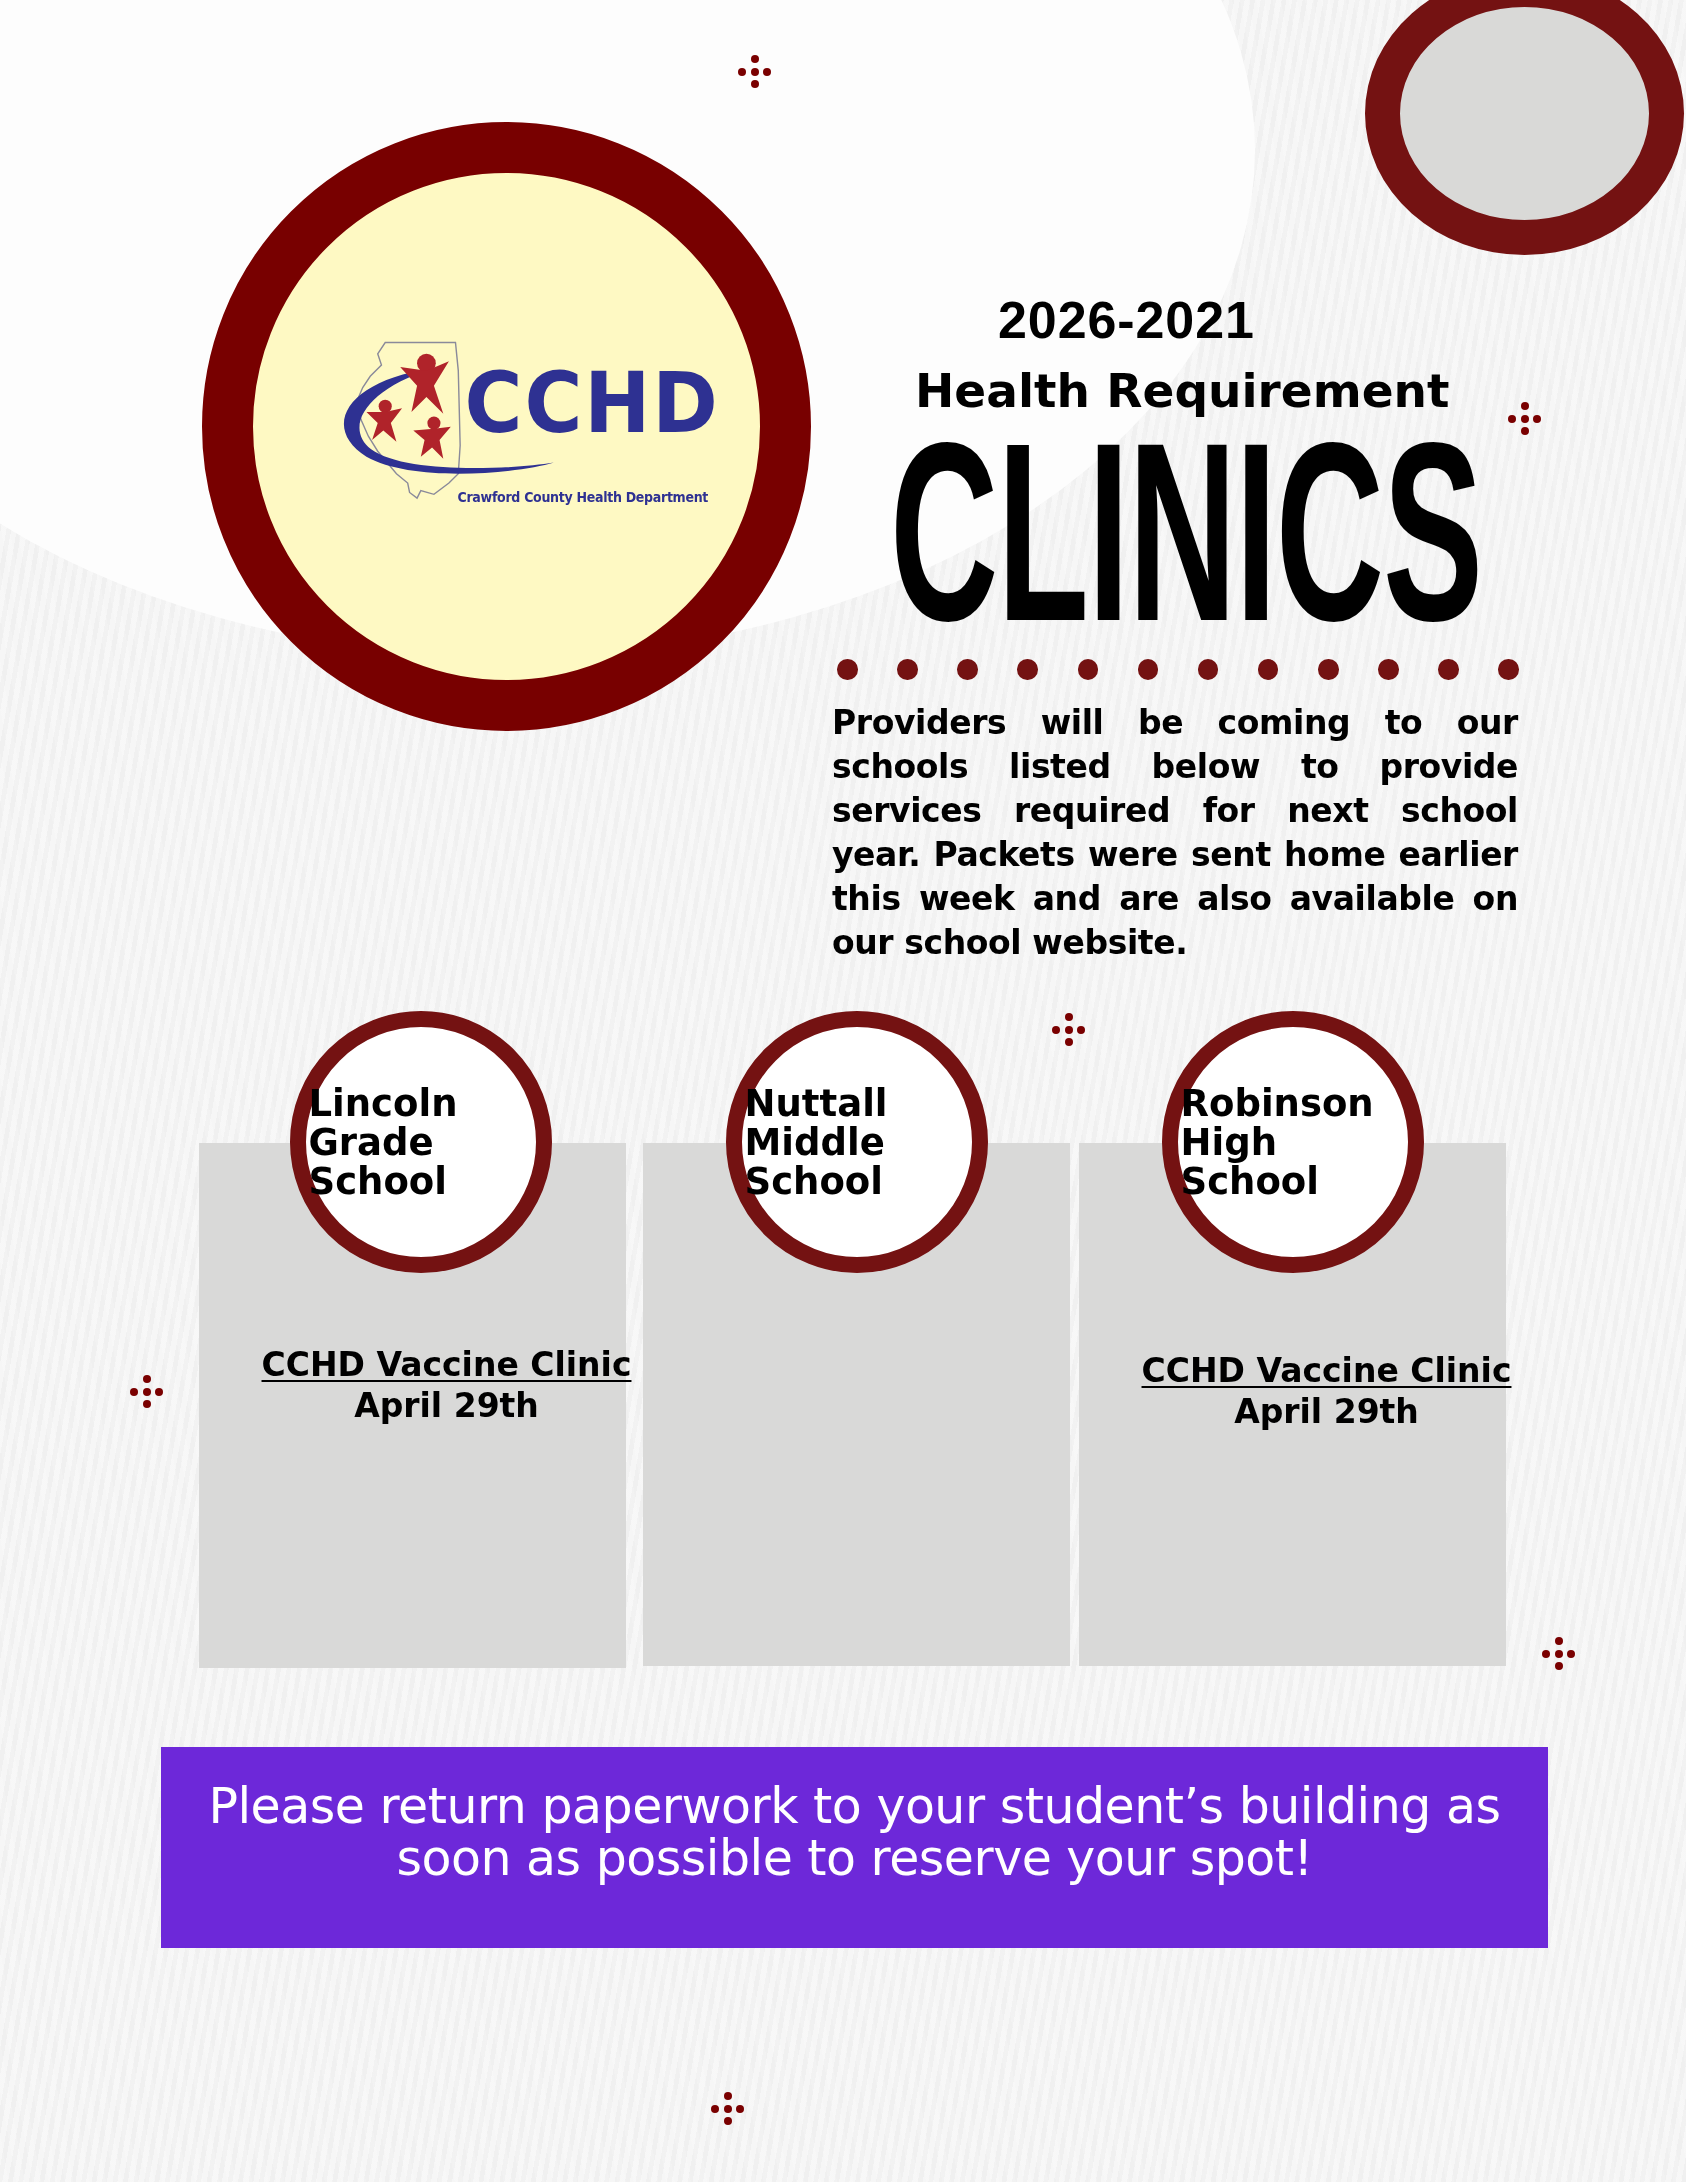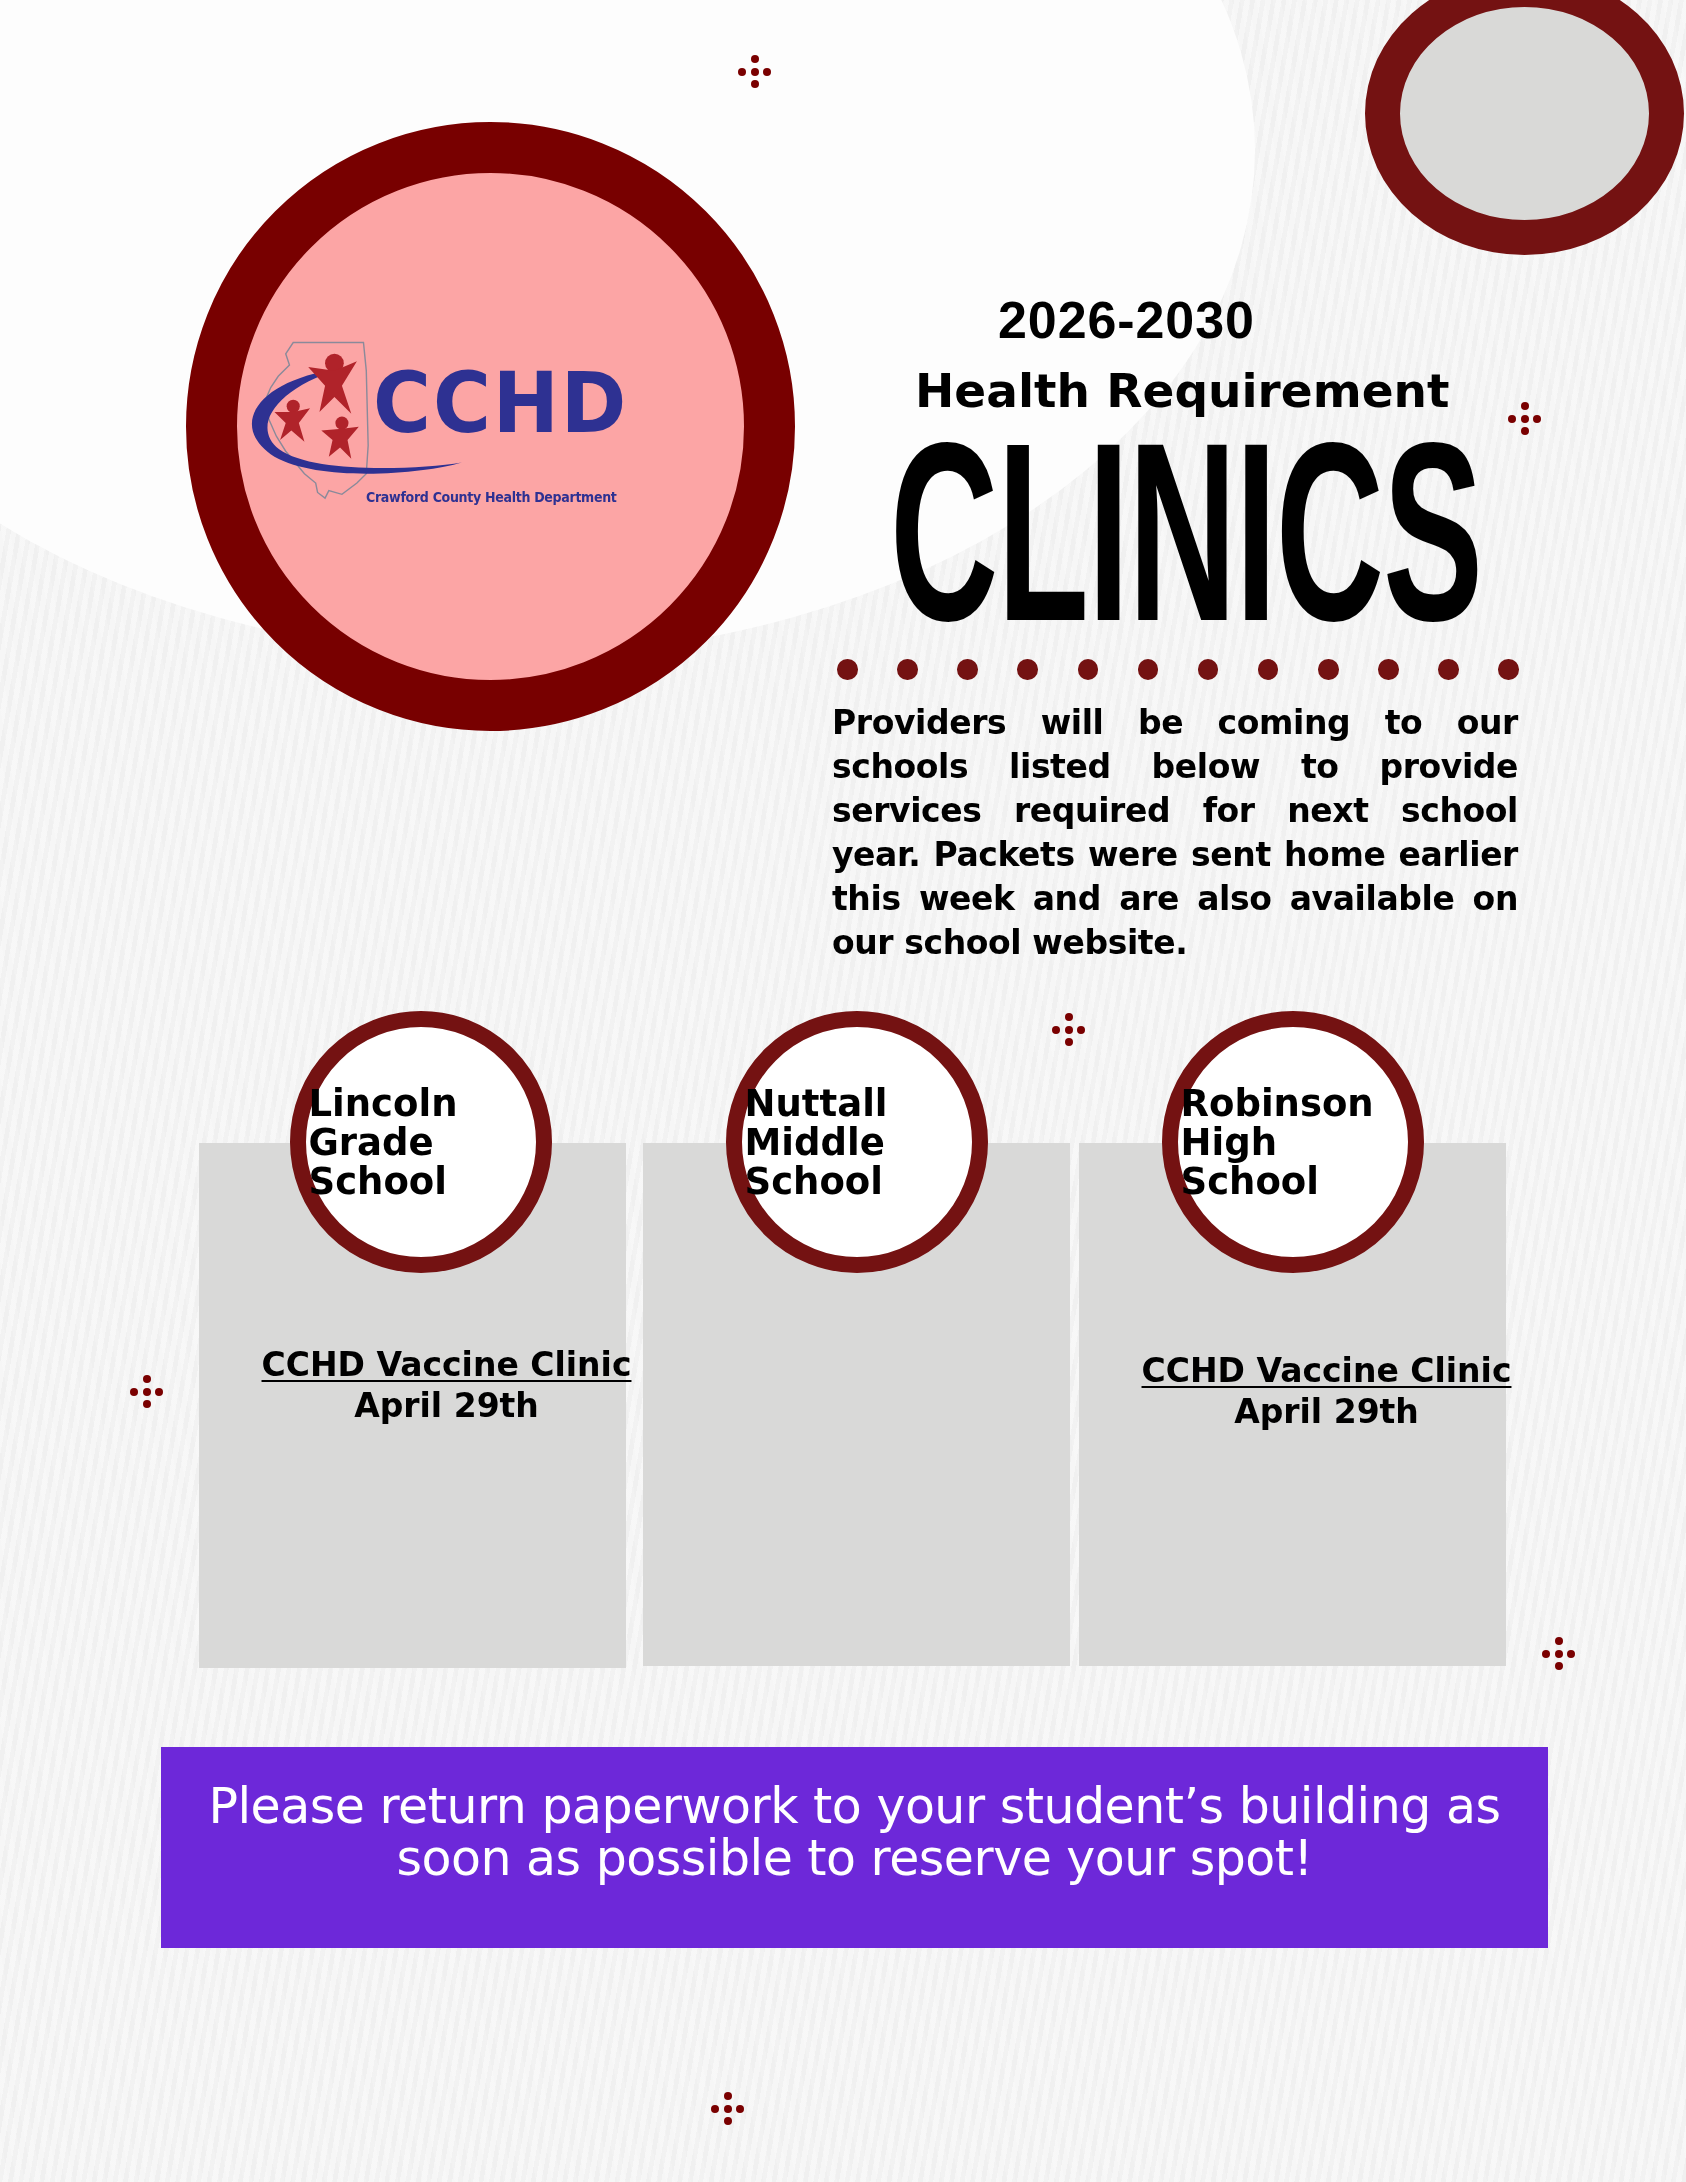--- a/index.html
+++ b/index.html
@@ -17,23 +17,23 @@
     }
     .bg-blob {
       position: absolute; left: -244px; top: -356px; width: 1499px; height: 1012px;
       border-radius: 50%; background: #fdfdfd;
     }
     .ring {
       position: absolute; border-radius: 50%; box-sizing: border-box;
       border-style: solid; border-color: #7a0a0a;
     }
     .logo-ring {
-      left: 186px; top: 122px; width: 609px; height: 609px;
-      border-width: 51px; border-color: #780000; background: #fca5a5;
-      display: flex; align-items: center; 
+      left: 202px; top: 122px; width: 609px; height: 609px;
+      border-width: 51px; border-color: #780000; background: #fef9c3;
+      display: flex; align-items: center; justify-content: center;
     }
     .corner-ring {
       left: 1365px; top: -28px; width: 319px; height: 283px;
       border-width: 35px; border-color: #741212; background: #d9d9d7;
     }
     .logo {
       position: relative; width: 356px; height: 169px; margin-top: -19px;
     }
     .logo-svg { position: absolute; left: 0; top: 0; }
     .logo-letters {
@@ -140,21 +140,21 @@
         <circle cx="112" cy="96" r="7"></circle>
         <path d="M112 102 L130 100 L118 114 L122 134 L110 122 L98 132 L102 114 L90 104 Z"></path>
       </g>
     </svg>
     <div class="logo-letters">CCHD</div>
     <div class="logo-sub">Crawford County Health Department</div>
   </div>
 </div>
 
 <div class="header">
-  <div class="year">2026-2030</div>
+  <div class="year">2026-2021</div>
   <div class="subtitle">Health Requirement</div>
   <div class="clinics">CLINICS</div>
 </div>
 
 <div class="dot-row">
   <span></span>
     <span></span>
     <span></span>
     <span></span>
     <span></span>

